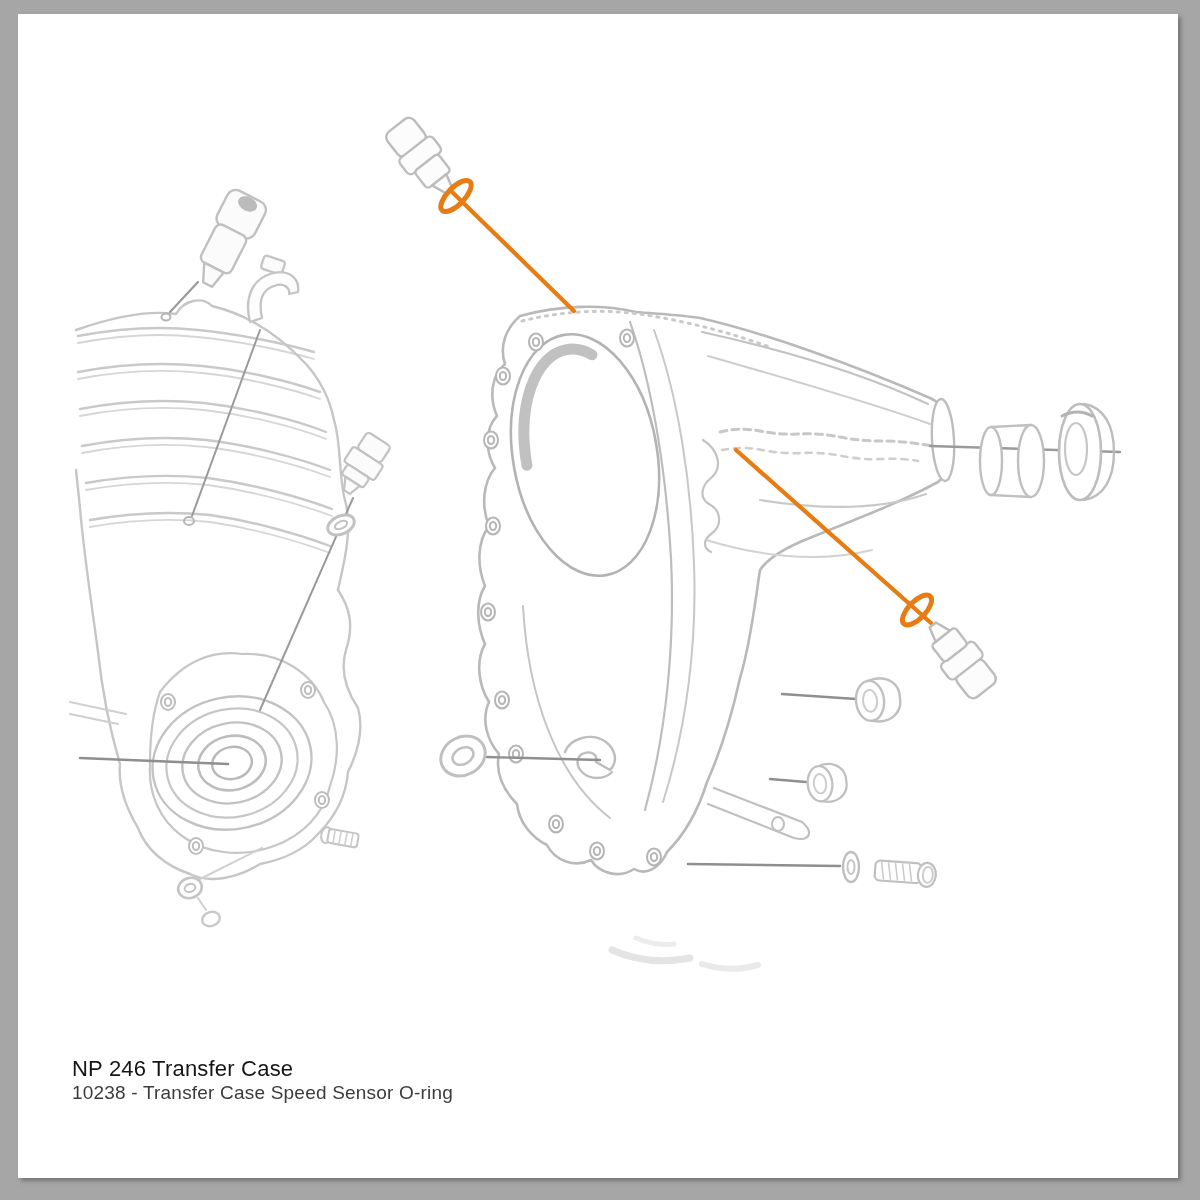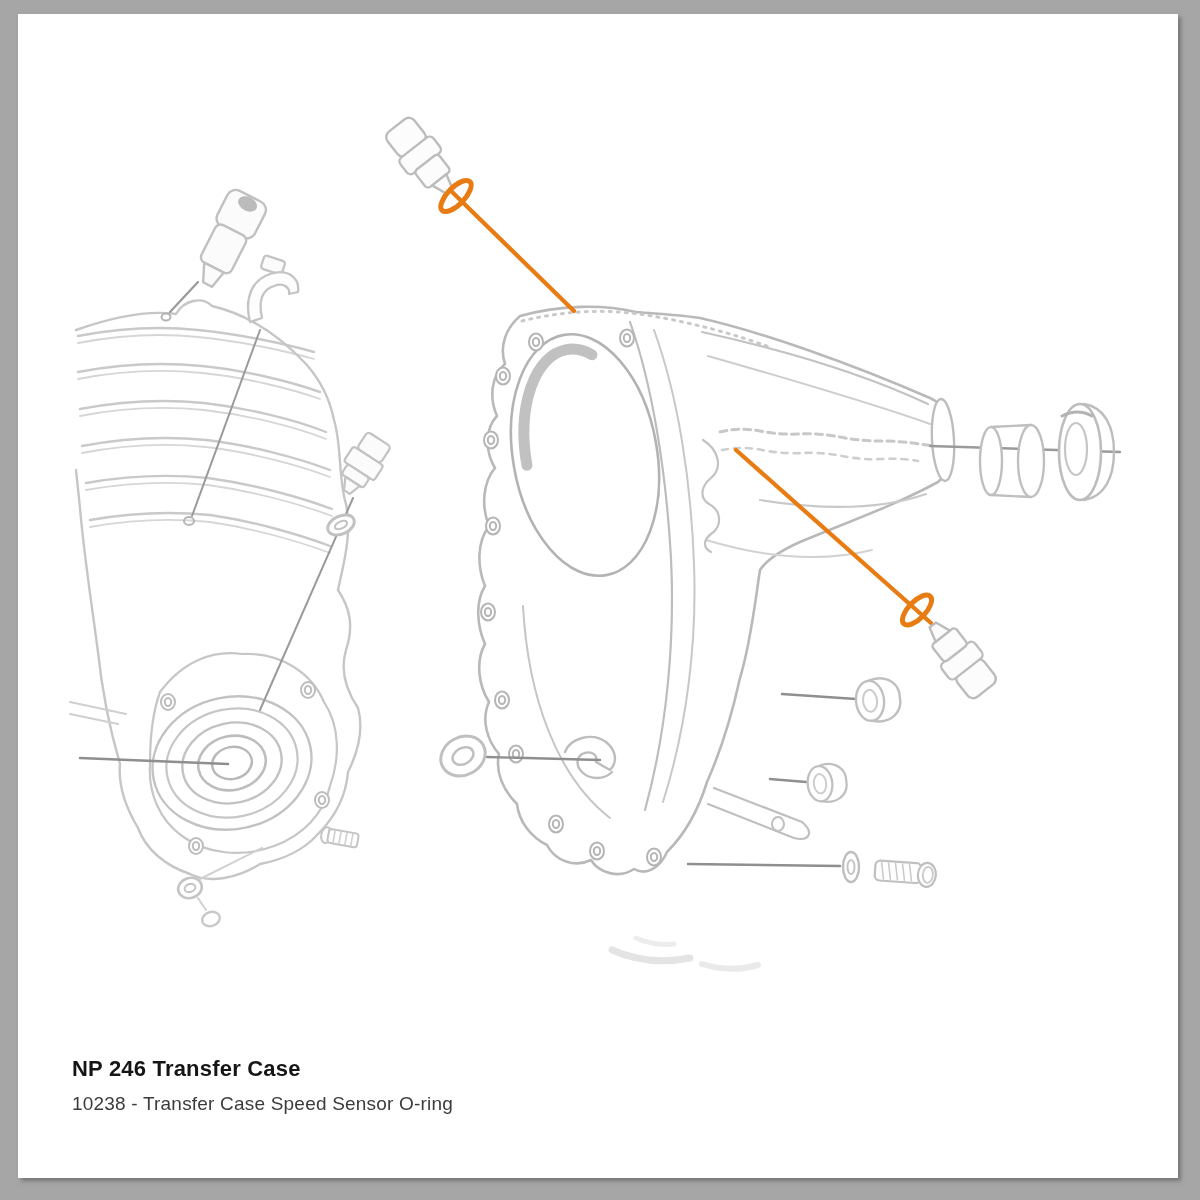--- a/index.html
+++ b/index.html
@@ -16,24 +16,24 @@
     background:#ffffff;
     box-shadow:3px 3px 4px rgba(80,80,80,0.55);
   }
   svg.diagram{
     position:absolute;left:0;top:0;width:1200px;height:1200px;
   }
   .caption{
     position:absolute;left:72px;top:1056px;
   }
   .caption-title{
-    font-size:22px;font-weight:bold;color:#151515;letter-spacing:0.2px;
+    font-size:22px;font-weight:normal;color:#151515;letter-spacing:0.2px;
   }
   .caption-subtitle{
-    margin-top:11px;font-size:19px;font-weight:400;color:#3c3c3c;letter-spacing:0.2px;
+    margin-top:0;font-size:19px;font-weight:400;color:#3c3c3c;letter-spacing:0.2px;
   }
 </style>
 </head>
 <body>
 
 <div class="page"></div>
 
 <svg class="diagram" viewBox="0 0 1200 1200" fill="none" stroke-linecap="round" stroke-linejoin="round">
 
   <g>

